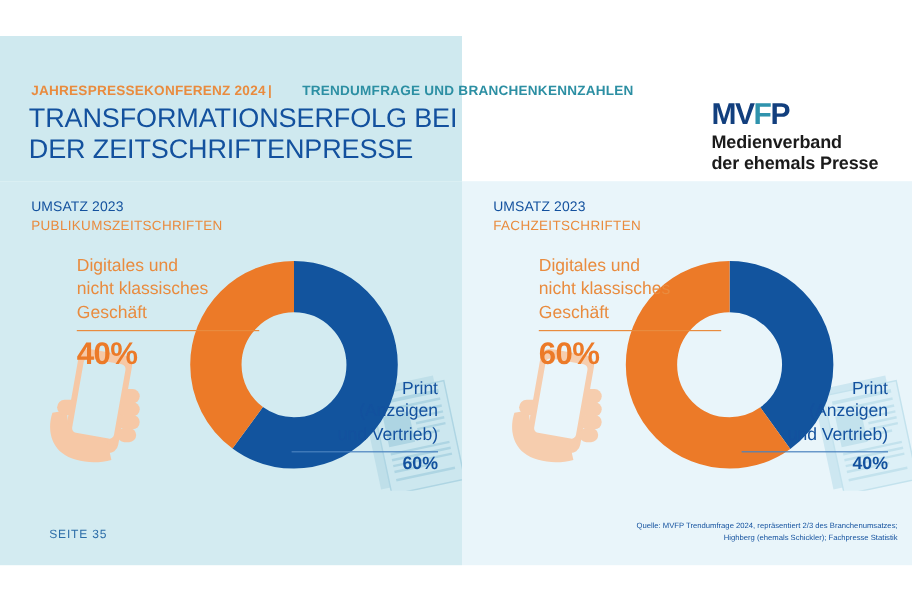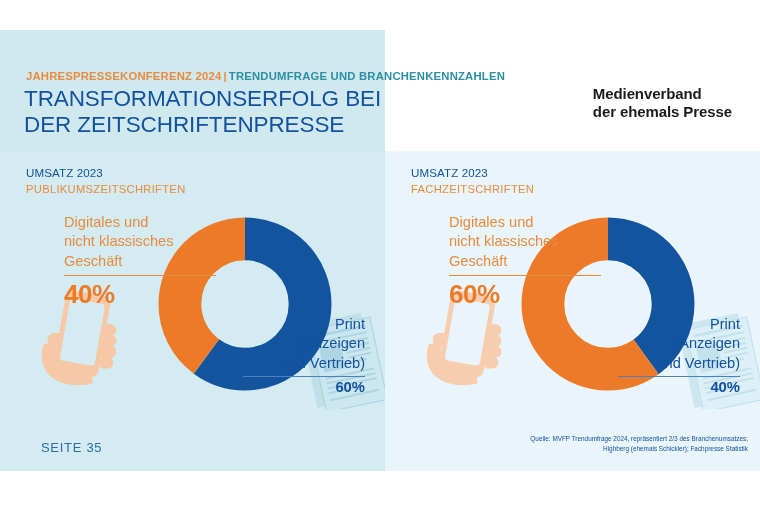--- a/index.html
+++ b/index.html
@@ -32,21 +32,21 @@
     position: absolute;
     left: 26px;
     top: 70px;
     font-size: 11.3px;
     font-weight: 700;
     letter-spacing: 0.2px;
     white-space: nowrap;
   }
   .kicker .k-a { color: #e98b3e; }
   .kicker .k-sep { color: #e98b3e; padding: 0 2px; }
-  .kicker .k-b { color: #2c8fa3; }
+  .kicker .k-b { color: #2c8fa3; margin-left: 23px; }
 
   .headline {
     position: absolute;
     left: 24px;
     top: 86px;
     width: 360px;
     font-size: 22.5px;
     line-height: 1.17;
     font-weight: 400;
     color: #13519e;
@@ -183,21 +183,21 @@
     font-size: 14.8px;
     font-weight: 700;
     color: #13519e;
   }
 
   
   .page-num {
     position: absolute;
     left: 26px;
     top: 289px;
-    font-size: 13px;
+    font-size: 10px;
     color: #2c6da8;
     letter-spacing: 0.7px;
     padding-left: 15px;
   }
   .source {
     position: absolute;
     right: 12px;
     top: 283px;
     width: 250px;
     text-align: right;
@@ -216,20 +216,21 @@
   <div class="kicker">
     <span class="k-a">JAHRESPRESSEKONFERENZ 2024</span><span class="k-sep">|</span><span class="k-b">TRENDUMFRAGE UND BRANCHENKENNZAHLEN</span>
   </div>
 
   <div class="headline">
     <div>TRANSFORMATIONSERFOLG BEI</div>
     <div>DER ZEITSCHRIFTENPRESSE</div>
   </div>
 
   <div class="logo">
+    <div class="logo-word"><span class="logo-mv">MV</span><span class="logo-f">F</span><span class="logo-p">P</span></div>
     <div class="logo-sub">
       <div>Medienverband</div>
       <div>der ehemals Presse</div>
     </div>
   </div>
 
   <div class="panel panel-left">
 
     <div class="panel-title">UMSATZ 2023</div>
     <div class="panel-sub">PUBLIKUMSZEITSCHRIFTEN</div>

